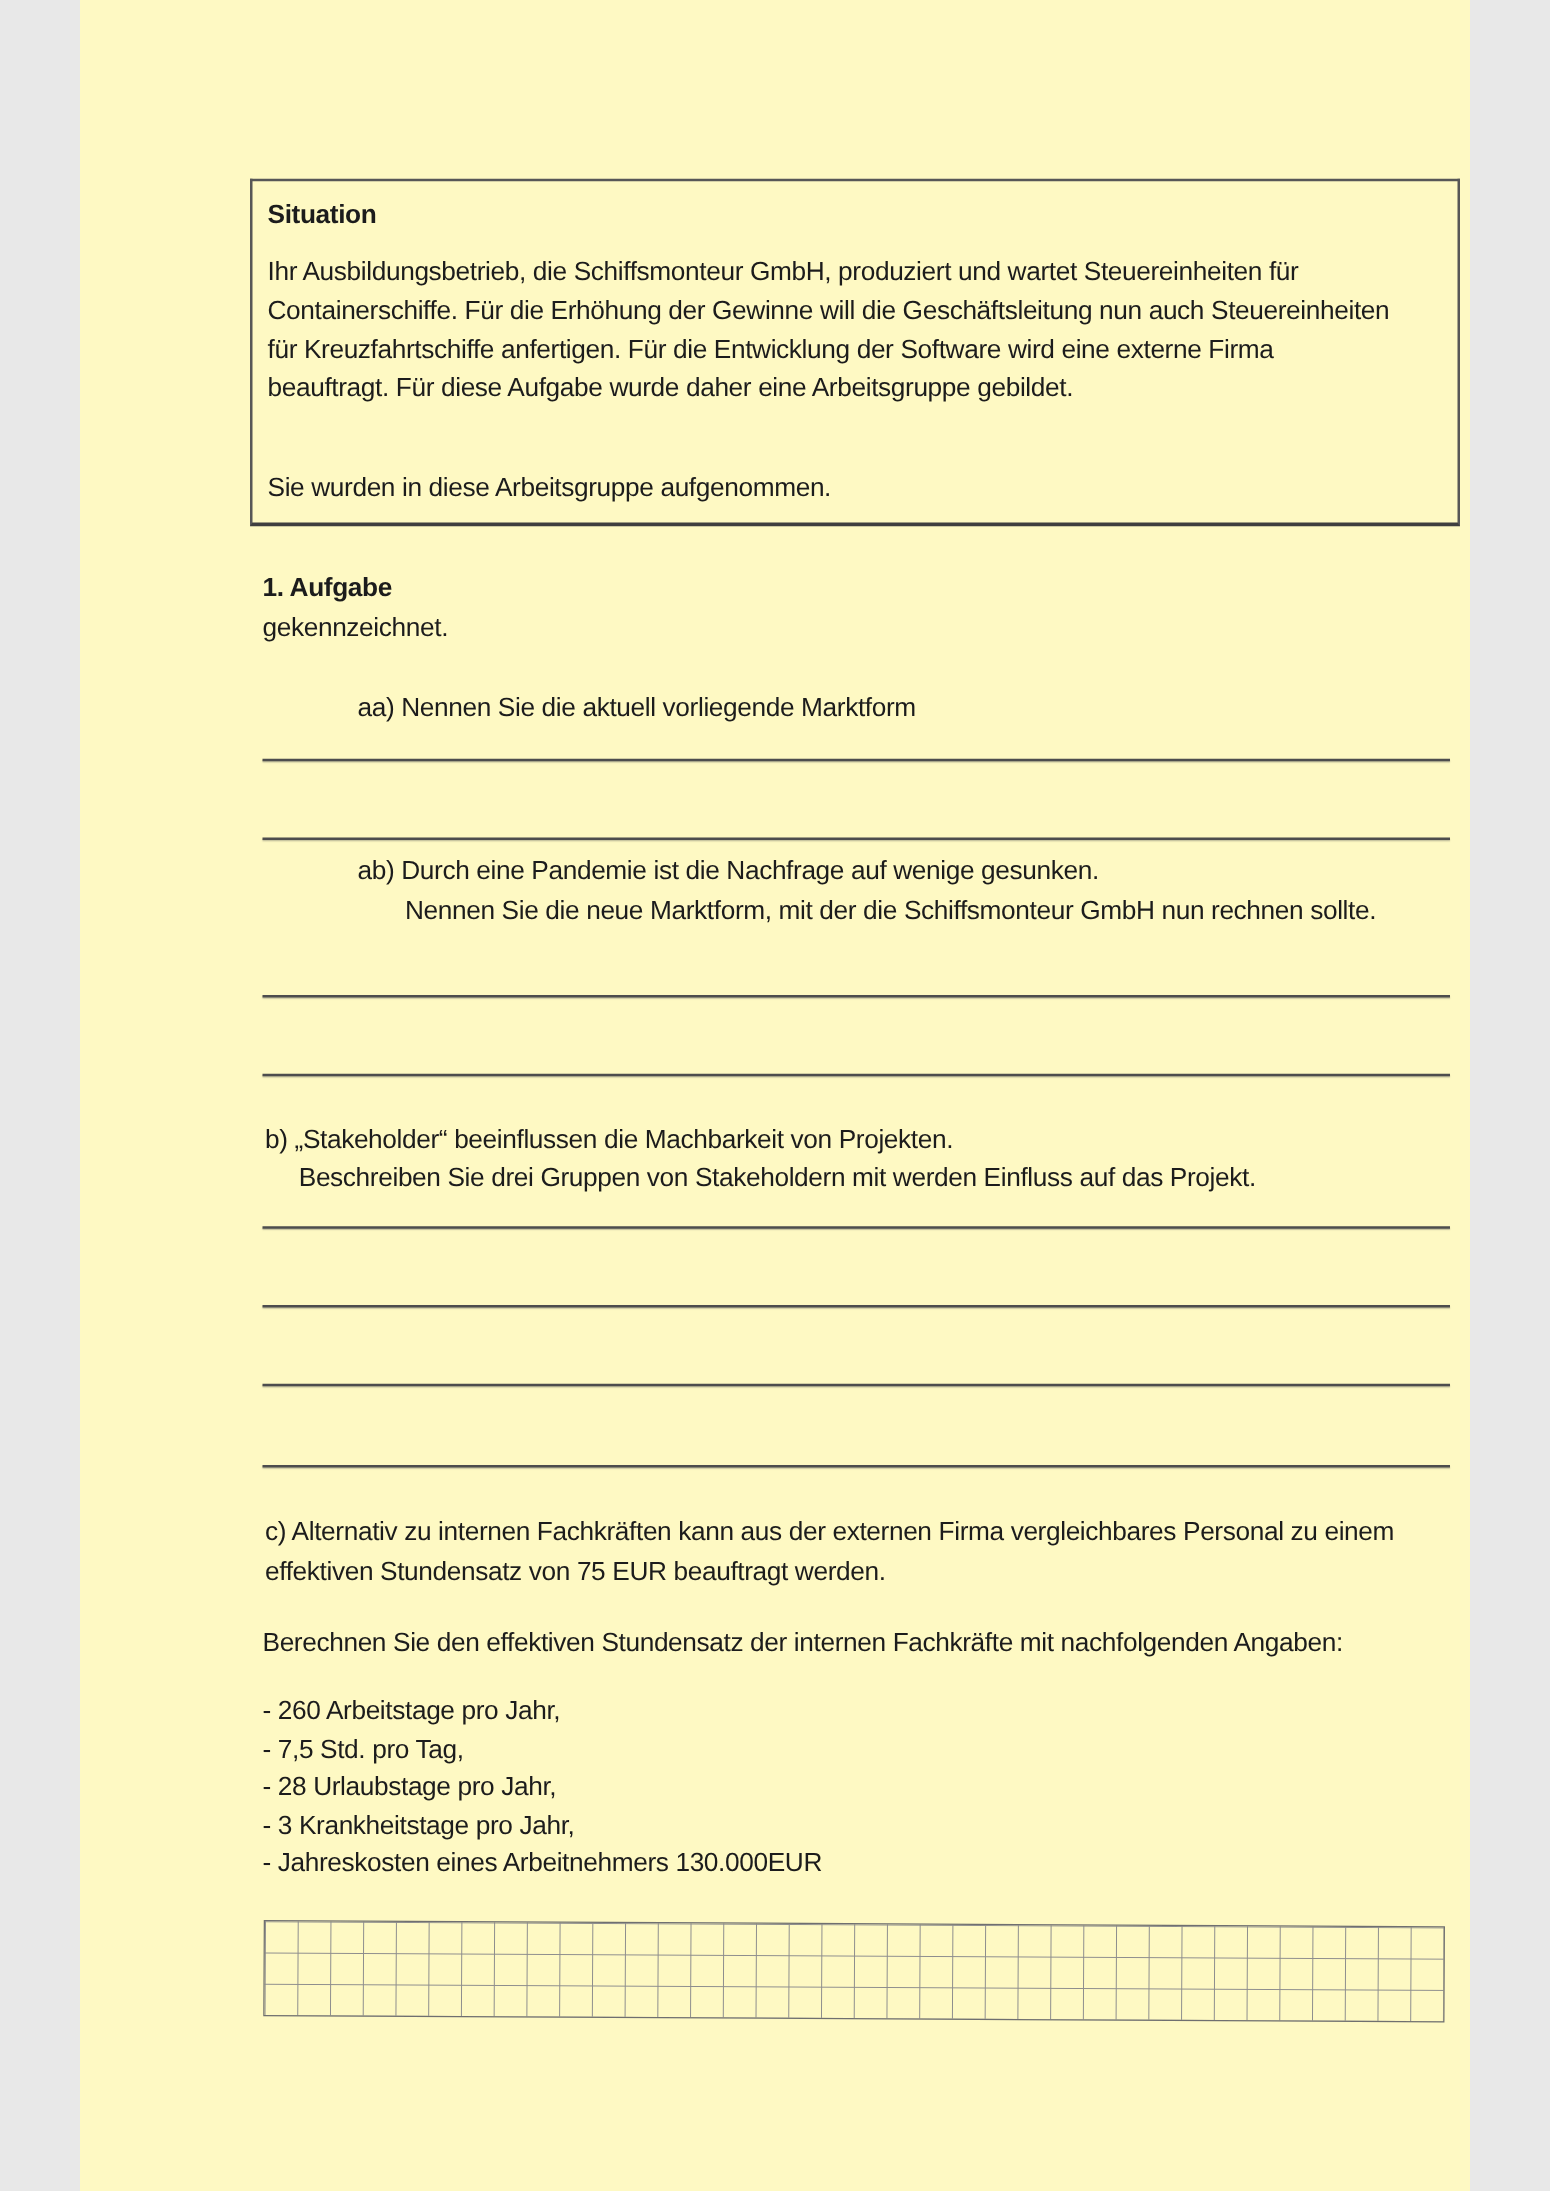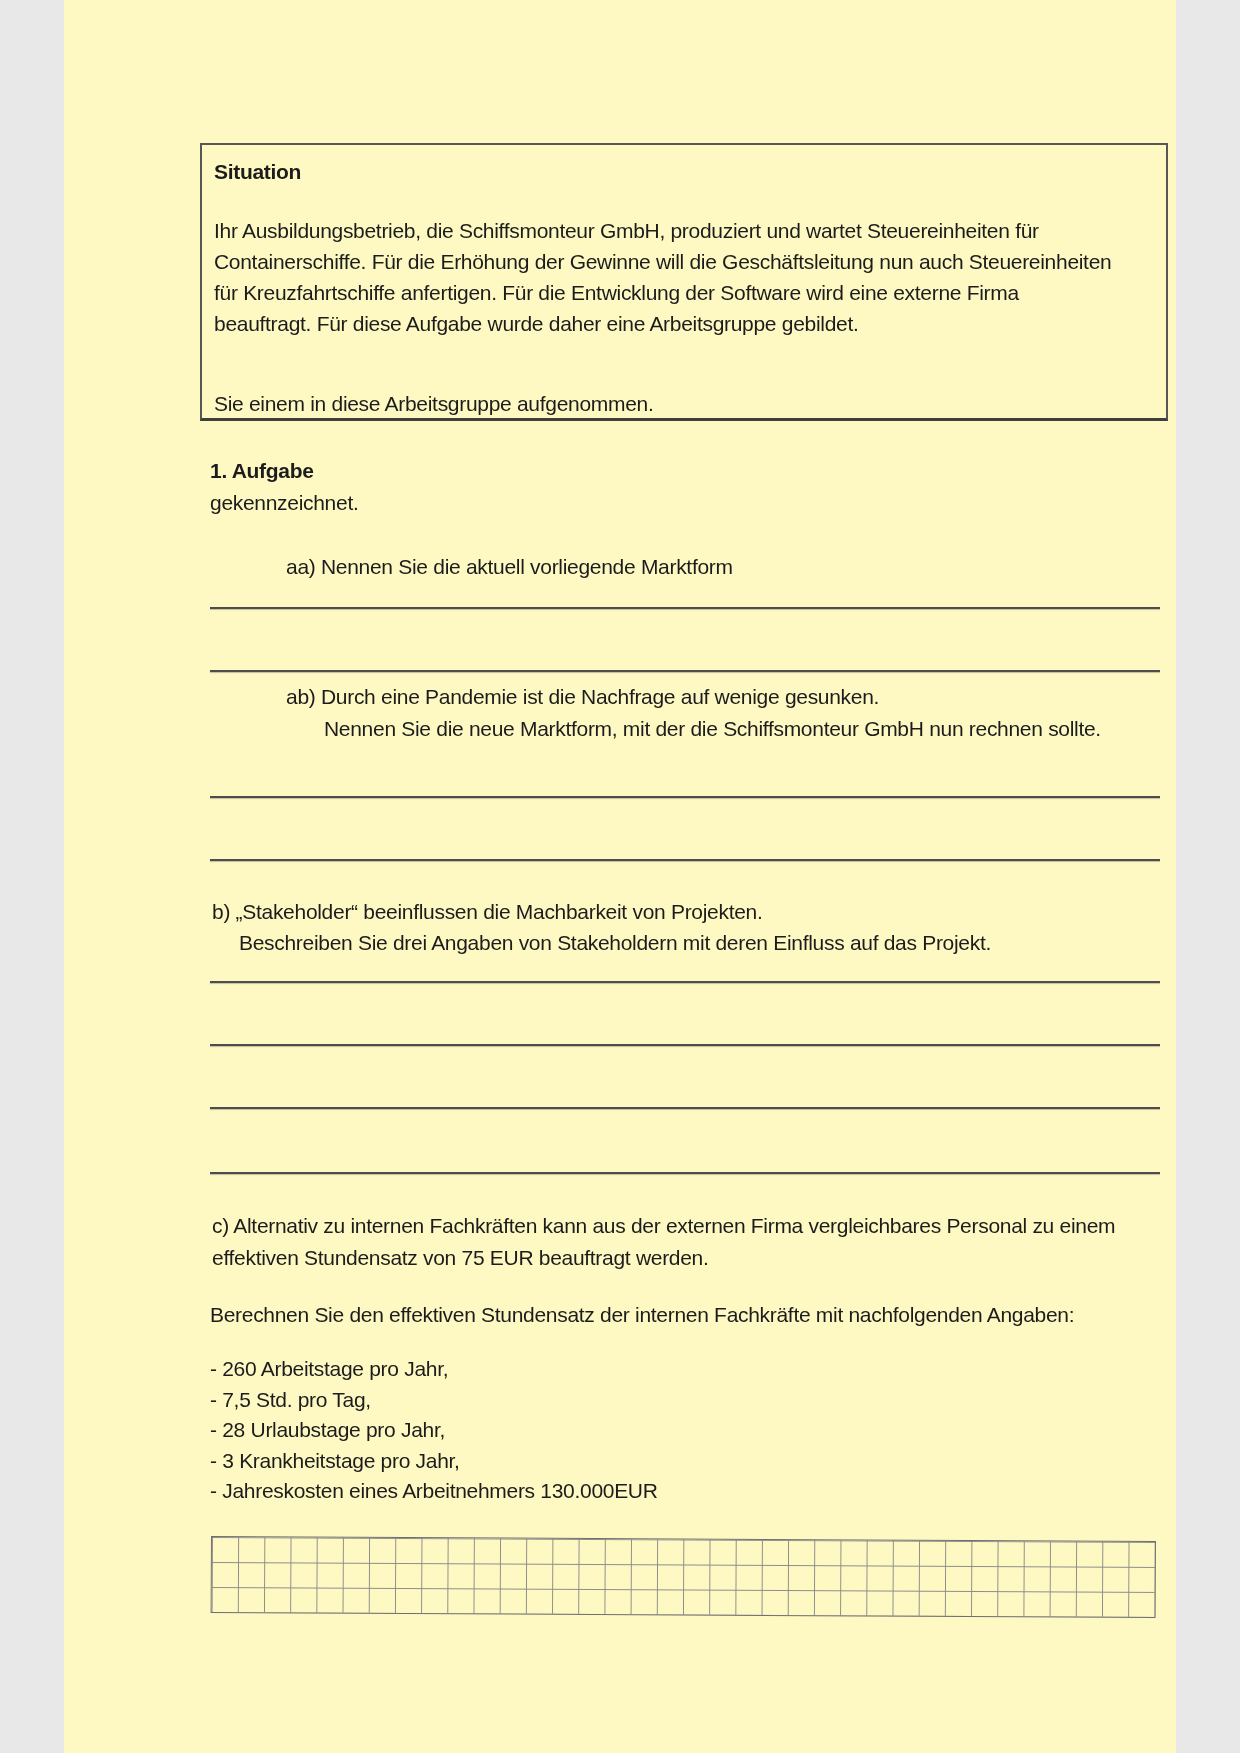--- a/index.html
+++ b/index.html
@@ -20,21 +20,21 @@
 
   
   .situation-box{
     left:136px;top:143px;width:968px;height:278px;
     border:2px solid #575757;
     border-bottom:3px solid #3f3f3f;
     box-sizing:border-box;
     padding:11px 12px 0 12px;
   }
   .situation-title{font-weight:bold;}
-  .situation-paragraph{margin-top:28px;}
+  .situation-paragraph{margin-top:15px;}
   .situation-closing{margin-top:49px;white-space:pre;}
 
   
   .task-heading{left:146px;top:455px;font-weight:bold;white-space:pre;}
   .task-a-text{left:146px;top:487px;line-height:31.5px;}
   .task-aa-prompt{left:222px;top:551px;white-space:pre;text-align:right;}
   .task-ab-text{left:222px;top:681px;line-height:31.5px;}
   .task-ab-text div + div{margin-left:38px;}
   .task-b-text{left:148px;top:896px;line-height:31px;}
   .task-b-text div + div{margin-left:27px;}
@@ -79,21 +79,21 @@
 <div class="page">
 
   <div class="abs situation-box">
     <div class="situation-title">Situation</div>
     <div class="situation-paragraph line-block">
       <div>Ihr Ausbildungsbetrieb, die Schiffsmonteur GmbH, produziert und wartet Steuereinheiten für</div>
       <div>Containerschiffe. Für die Erhöhung der Gewinne will die Geschäftsleitung nun auch Steuereinheiten</div>
       <div>für Kreuzfahrtschiffe anfertigen. Für die Entwicklung der Software wird eine externe Firma</div>
       <div>beauftragt. Für diese Aufgabe wurde daher eine Arbeitsgruppe gebildet.</div>
     </div>
-    <div class="situation-closing">Sie einem in diese Arbeitsgruppe aufgenommen.</div>
+    <div class="situation-closing">Sie wurden in diese Arbeitsgruppe aufgenommen.</div>
   </div>
 
   <div class="abs task-heading">1. Aufgabe</div>
 
   <div class="abs task-a-text line-block">
     <div>gekennzeichnet.</div>
   </div>
 
   <div class="abs task-aa-prompt">aa) Nennen Sie die aktuell vorliegende Marktform</div>
 
@@ -103,21 +103,21 @@
   <div class="abs task-ab-text line-block">
     <div>ab) Durch eine Pandemie ist die Nachfrage auf wenige gesunken.</div>
     <div>Nennen Sie die neue Marktform, mit der die Schiffsmonteur GmbH nun rechnen sollte.</div>
   </div>
 
   <div class="abs answer-line al-3"></div>
   <div class="abs answer-line al-4"></div>
 
   <div class="abs task-b-text line-block">
     <div>b) „Stakeholder“ beeinflussen die Machbarkeit von Projekten.</div>
-    <div>Beschreiben Sie drei Angaben von Stakeholdern mit deren Einfluss auf das Projekt.</div>
+    <div>Beschreiben Sie drei Gruppen von Stakeholdern mit werden Einfluss auf das Projekt.</div>
   </div>
 
   <div class="abs answer-line al-5"></div>
   <div class="abs answer-line al-6"></div>
   <div class="abs answer-line al-7"></div>
   <div class="abs answer-line al-8"></div>
 
   <div class="abs task-c-text line-block">
     <div>c) Alternativ zu internen Fachkräften kann aus der externen Firma vergleichbares Personal zu einem</div>
     <div>effektiven Stundensatz von 75 EUR beauftragt werden.</div>

